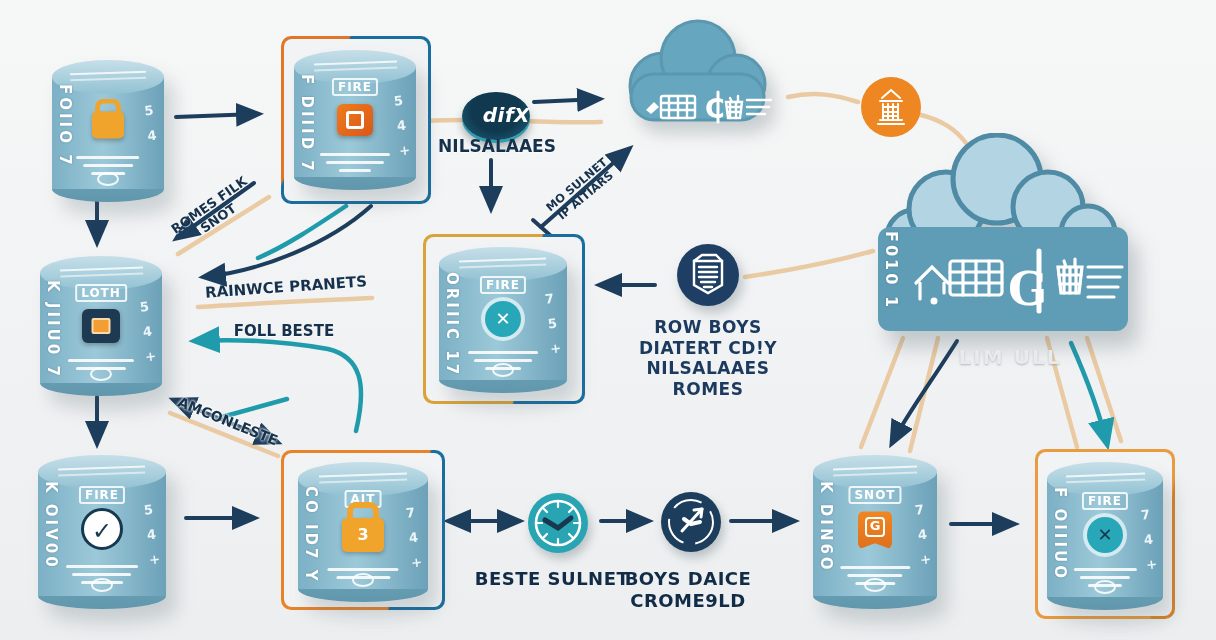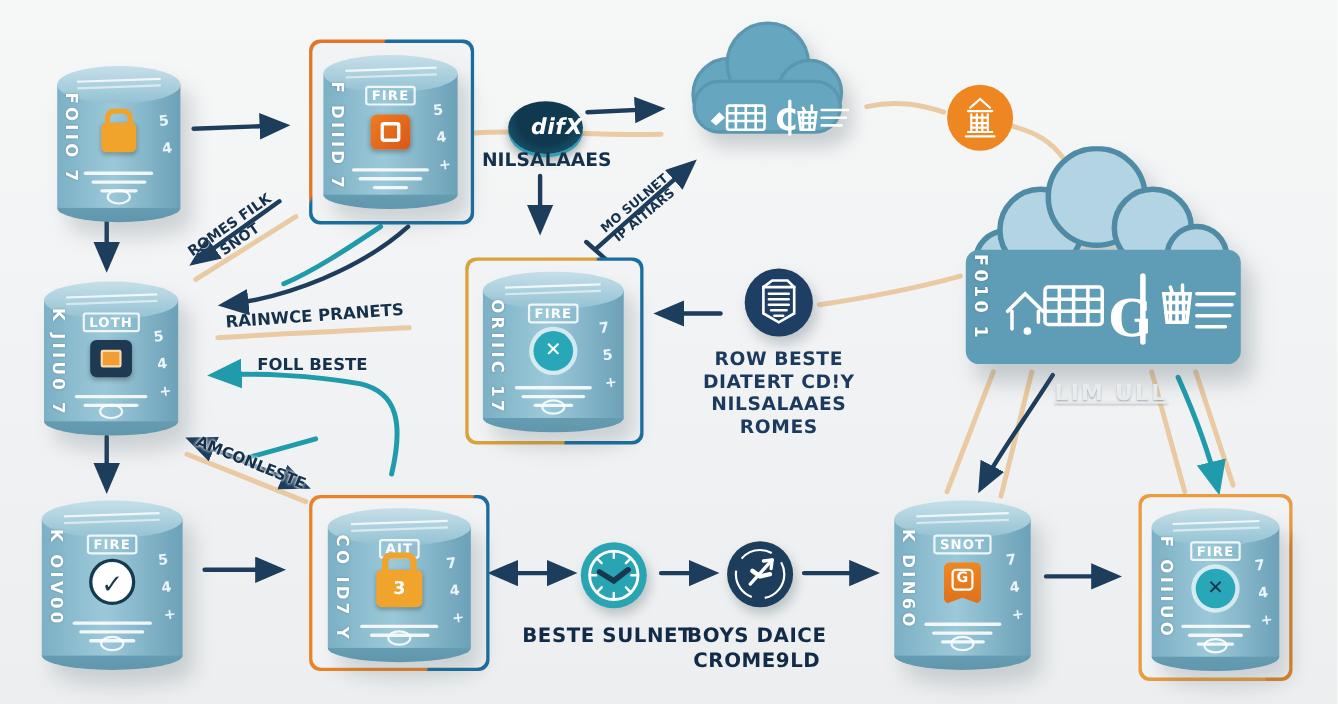--- a/index.html
+++ b/index.html
@@ -237,21 +237,21 @@
         <path d="M186,134 L210,134 L207,160 L189,160 z"></path>
         <path d="M192,134 V160 M198,134 V160 M204,134 V160 M187,142 H209 M188,151 H208"></path>
         <path d="M192,128 L194,134 M203,126 L203,134"></path>
 
         <path d="M216,134 H250 M216,144 H248 M216,154 H246 M216,164 H242"></path>
       </g>
       <text x="136" y="172" font-size="46" font-weight="bold" fill="#fff" font-family="DejaVu Serif">G</text>
     </svg>
     <div class="vlabel" style="left:10px;top:98px;font-size:16px;">F010 1</div>
   </div>
-  <div class="ghost" style="left:1010px;top:345px;text-decoration:underline;">LIM ULL</div>
+  <div class="ghost" style="left:1010px;top:345px;">LIM ULL</div>
 
   <div class="lbl" style="left:214px;top:212px;font-size:13px;line-height:16px;text-align:center;transform:translate(-50%,-50%) rotate(-35deg);">
     <div>ROMES FILK</div>
     <div>SNOT</div>
   </div>
 
   <div class="lbl" style="left:286px;top:287px;font-size:15px;transform:translate(-50%,-50%) rotate(-4deg);">RAINWCE PRANETS</div>
 
   <div class="lbl" style="left:284px;top:331px;font-size:15px;transform:translate(-50%,-50%);">FOLL BESTE</div>
 
@@ -301,21 +301,21 @@
       <circle cx="32" cy="32" r="31" fill="#1e3f63"></circle>
       <g stroke="#fff" stroke-width="2.4" fill="none" stroke-linecap="round">
         <path d="M18,18 L46,18 L46,42 L32,50 L18,42 z"></path>
         <path d="M23,24 H41 M23,29 H41 M23,34 H41 M25,39 H39 M28,44 H36"></path>
         <path d="M18,18 L26,12 L40,12 L46,18"></path>
       </g>
     </svg>
   </div>
 
   <div class="docnote" style="left:708px;top:317px;">
-    <div>ROW BESTE</div>
+    <div>ROW BOYS</div>
     <div>DIATERT CD!Y</div>
     <div>NILSALAAES</div>
     <div>ROMES</div>
   </div>
 
   <div class="cyl" style="left:38px;top:455px;width:128px;height:154px;">
     <div class="bot"></div>
     <div class="mid"></div>
     <div class="cap"></div>
     <div class="vlabel">K OIV00</div>

